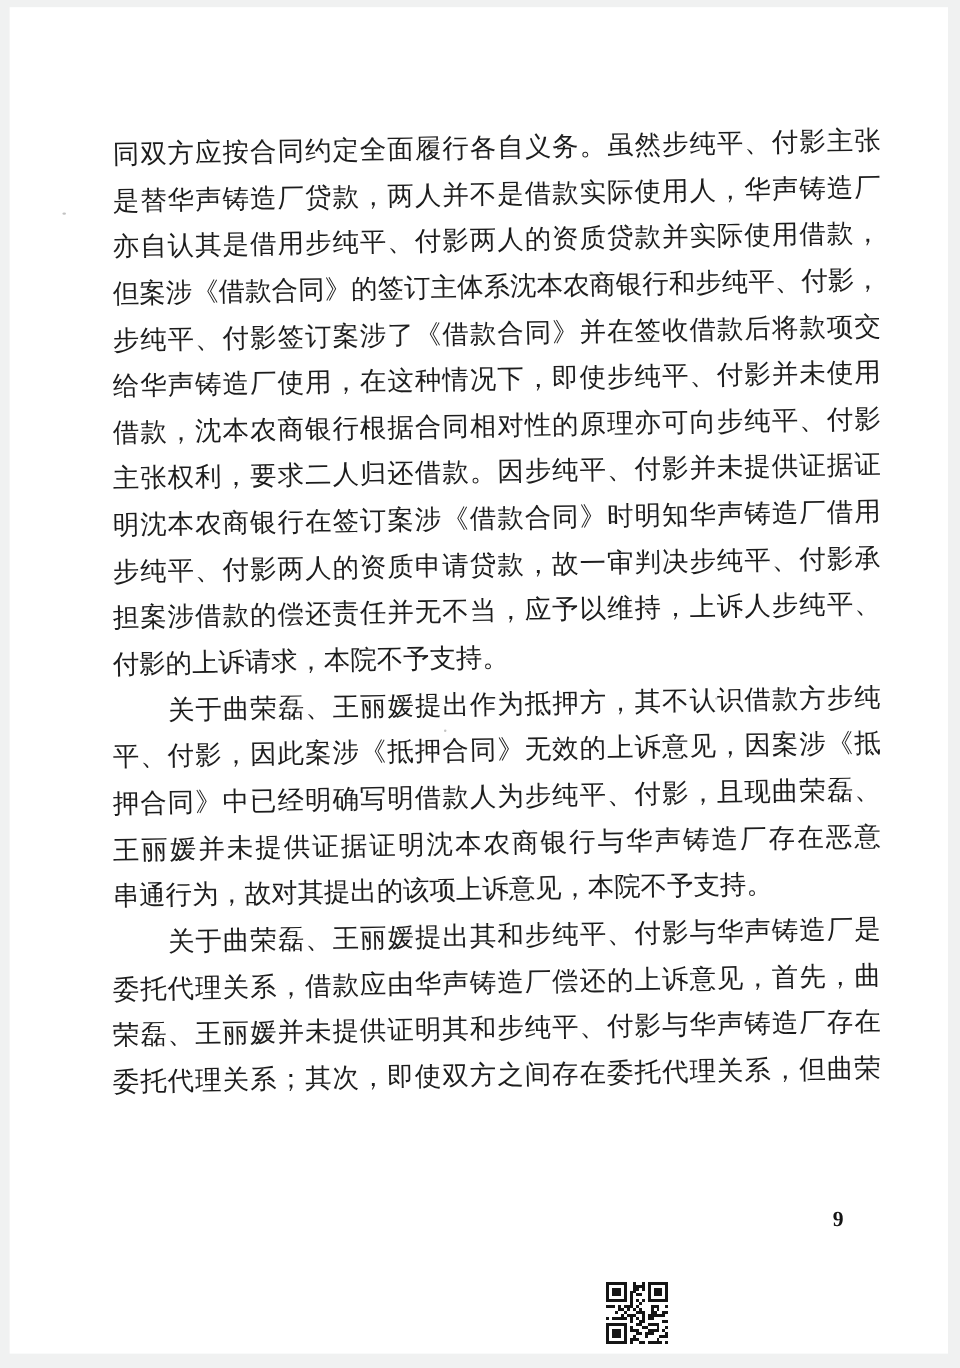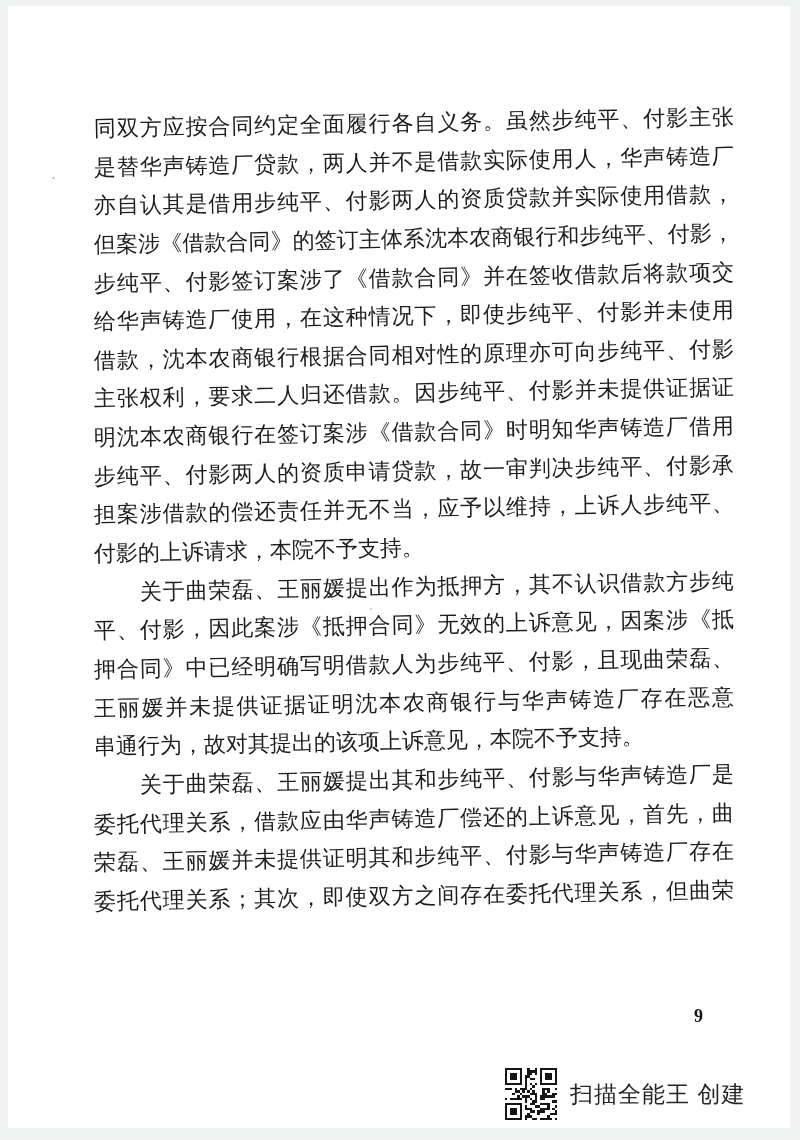--- a/index.html
+++ b/index.html
@@ -340,17 +340,16 @@
             <rect x="11" y="20" width="1" height="1"></rect>
             <rect x="12" y="20" width="1" height="1"></rect>
             <rect x="14" y="20" width="1" height="1"></rect>
             <rect x="15" y="20" width="1" height="1"></rect>
             <rect x="16" y="20" width="1" height="1"></rect>
             <rect x="17" y="20" width="1" height="1"></rect>
             <rect x="18" y="20" width="1" height="1"></rect>
             <rect x="20" y="20" width="1" height="1"></rect>
           </g>
         </svg>
-      <span class="brand-text">扫描全能王 创建</span>
     </div>
 
   </div>
 </div>
 
 </body></html>

